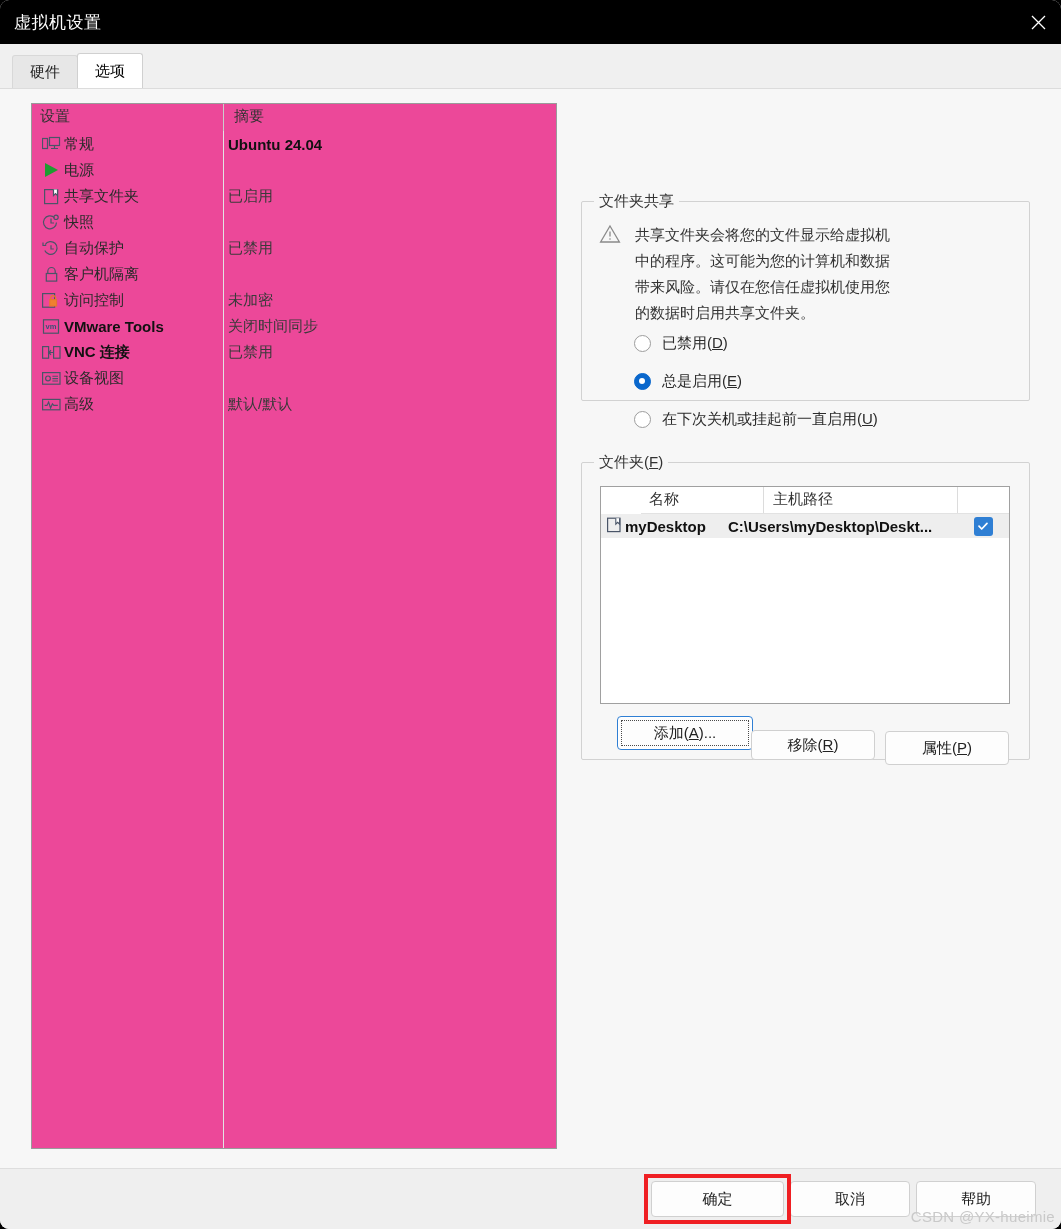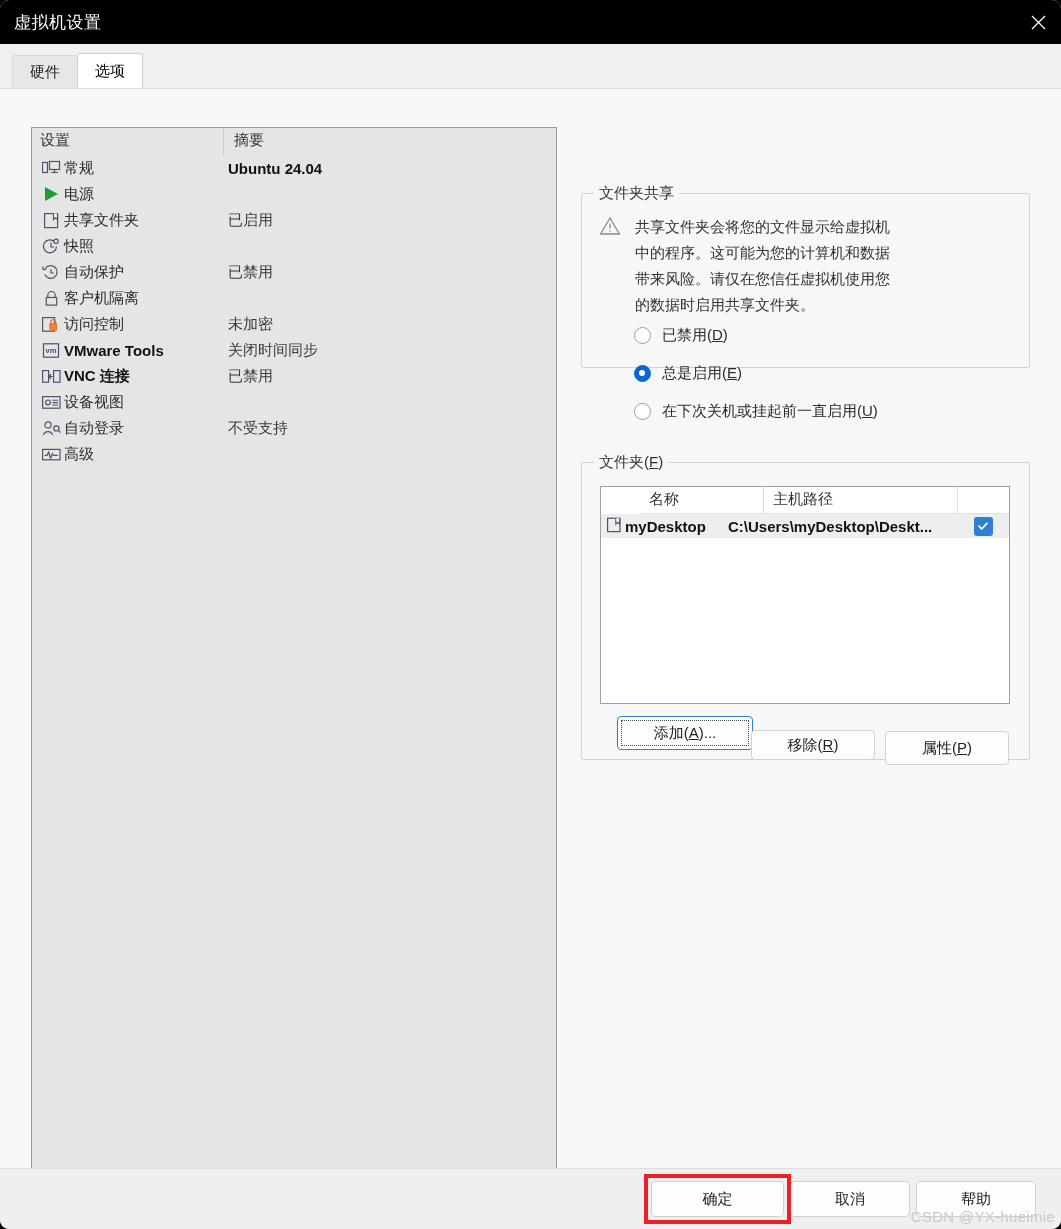--- a/index.html
+++ b/index.html
@@ -75,24 +75,23 @@
     position: absolute; left: 0; top: 88px;
     width: 1061px; height: 1080px;
     background: #f7f7f7;
     border-top: 1px solid #dcdcdc;
   }
 
   
   #settings-list {
     position: absolute; left: 31px; top: 14px;
     width: 526px; height: 1046px;
-    background: #e5e5e5;
+    background: #ec4899;
     border: 1px solid #9a9a9a;
     overflow: hidden;
-    margin-top: 24px;
   }
   #list-header {
     position: relative;
     height: 27px;
     display: flex;
     font-size: 15px;
     color: #333;
   }
   #list-header .h-settings { width: 191px; padding: 3px 0 0 8px; }
   #list-header .h-summary  { flex: 1; padding: 3px 0 0 10px; border-left: 1px solid #cccccc; }
@@ -137,21 +136,21 @@
     background: transparent;
   }
   .group > .legend {
     position: absolute;
     top: -10px; left: 12px;
     background: #f7f7f7;
     padding: 0 5px;
     font-size: 15px;
     color: #333;
   }
-  #grp-sharing { left: 581px; top: 104px; width: 449px; height: 175px; }
+  #grp-sharing { left: 581px; top: 112px; width: 449px; height: 200px; }
   #grp-folders { left: 581px; top: 373px; width: 449px; height: 298px; }
 
   #warn-wrap {
     position: absolute; left: 17px; top: 20px;
     display: flex; gap: 12px;
   }
   #warn-icon { flex: 0 0 24px; padding-top: 2px; }
   #warn-text {
     font-size: 15px;
     line-height: 26px;
@@ -423,41 +422,30 @@
           <svg width="19" height="17" viewBox="0 0 19 17">
               <rect x="0.6" y="2.6" width="17.4" height="11.6" fill="none" stroke="#4a5568" stroke-width="1.2"></rect>
               <circle cx="6" cy="8.4" r="2.4" fill="none" stroke="#4a5568" stroke-width="1.2"></circle>
               <path d="M10.4 6.2 h5.6 M10.4 8.6 h5.6 M10.4 11 h5.6" stroke="#4a5568" stroke-width="1.1"></path>
             </svg>
         </div>
         <div class="nm">设备视图</div>
         <div class="sm"></div>
       </div>
 
-      <div class="row">
-        <div class="ic">
-          <svg width="19" height="17" viewBox="0 0 19 17">
-              <circle cx="6" cy="5" r="3.1" fill="none" stroke="#4a5568" stroke-width="1.2"></circle>
-              <path d="M1.4 15 a4.8 4.8 0 0 1 9.2 0" fill="none" stroke="#4a5568" stroke-width="1.2"></path>
-              <circle cx="14.4" cy="8.4" r="2.6" fill="none" stroke="#4a5568" stroke-width="1.2"></circle>
-              <path d="M16.4 10.2 l2 2.4" stroke="#4a5568" stroke-width="1.2"></path>
-            </svg>
-        </div>
-        <div class="nm">自动登录</div>
-        <div class="sm">不受支持</div>
-      </div>
 
       <div class="row">
         <div class="ic">
           <svg width="19" height="17" viewBox="0 0 19 17">
               <rect x="0.6" y="3.4" width="17.4" height="10.4" fill="none" stroke="#4a5568" stroke-width="1.2"></rect>
               <path d="M2.6 9.4 h2.4 l1.6 -3.4 l2 6 l1.8 -4.2 l1.4 1.6 h4" fill="none" stroke="#4a5568" stroke-width="1.2"></path>
             </svg>
         </div>
         <div class="nm">高级</div>
+        <div class="sm">默认/默认</div>
       </div>
     </div>
 
     <div class="group" id="grp-sharing">
       <div class="legend">文件夹共享</div>
 
       <div id="warn-wrap">
         <div id="warn-icon">
           <svg width="22" height="20" viewBox="0 0 22 20">
               <path d="M11 2 L20.4 18 H1.6 Z" fill="none" stroke="#8a8a8a" stroke-width="1.3"></path>

